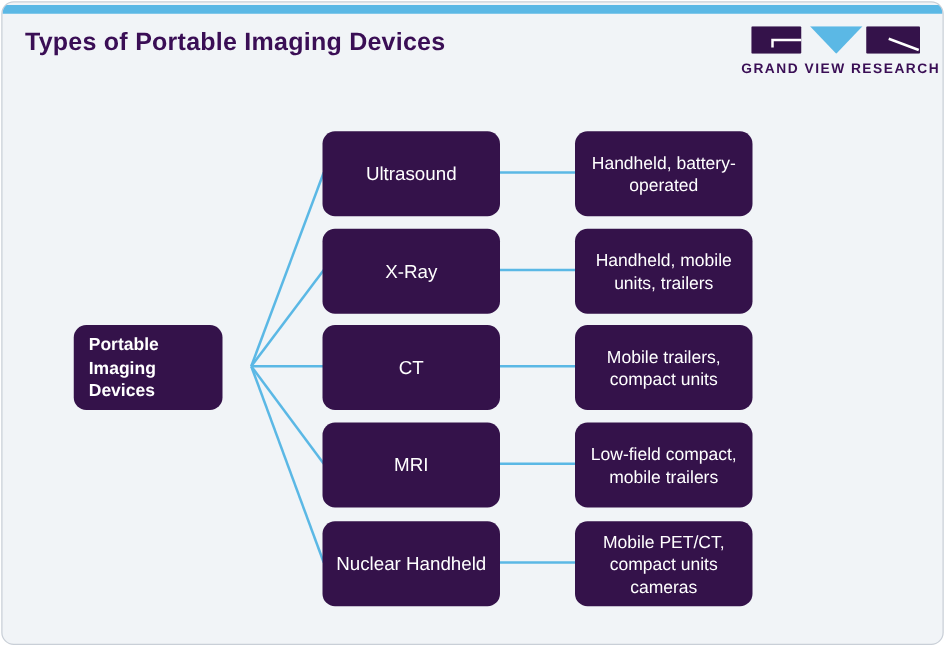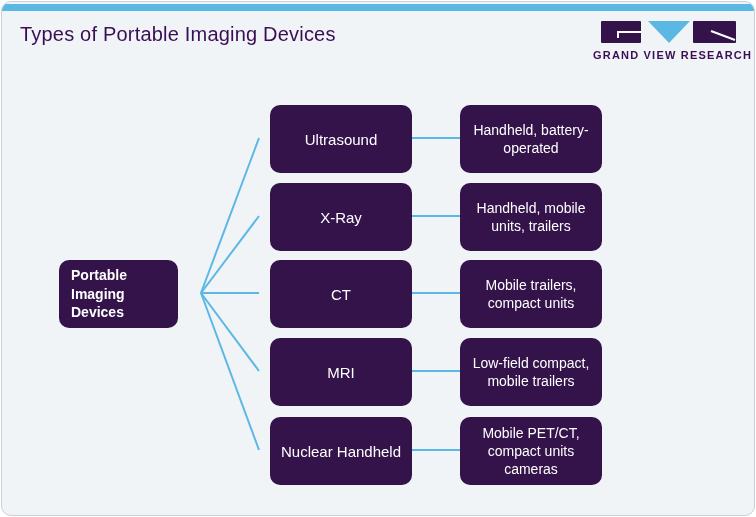--- a/index.html
+++ b/index.html
@@ -22,21 +22,21 @@
   .accent-bar {
     position: absolute;
     top: 2px; left: 0; right: 0; height: 7px;
     background: var(--accent-blue, #5bb8e5);
   }
   .title {
     position: absolute;
     left: 18px; top: 21px;
     margin: 0;
     font-size: 20px;
-    font-weight: normal;
+    font-weight: bold;
     letter-spacing: 0.2px;
     color: var(--title-purple, #3a0e55);
   }
   .logo {
     position: absolute;
     top: 19px; right: 11px;
     width: 150px;
     text-align: center;
   }
   .logo-glyphs { display: block; margin: 0 auto; }
@@ -72,21 +72,21 @@
     left: 57px; top: 258px;
     width: 119px; height: 68px;
     font-size: 14px;
     font-weight: bold;
     justify-content: flex-start;
     text-align: left;
     padding: 0 12px;
     line-height: 1.35;
   }
   .node.mid {
-    left: 268px;
+    left: 256px;
     width: 142px; height: 68px;
     font-size: 15px;
     padding: 0 8px;
   }
   .node.leaf {
     left: 458px;
     width: 142px; height: 68px;
     font-size: 14px;
     line-height: 1.3;
     padding: 0 9px;

